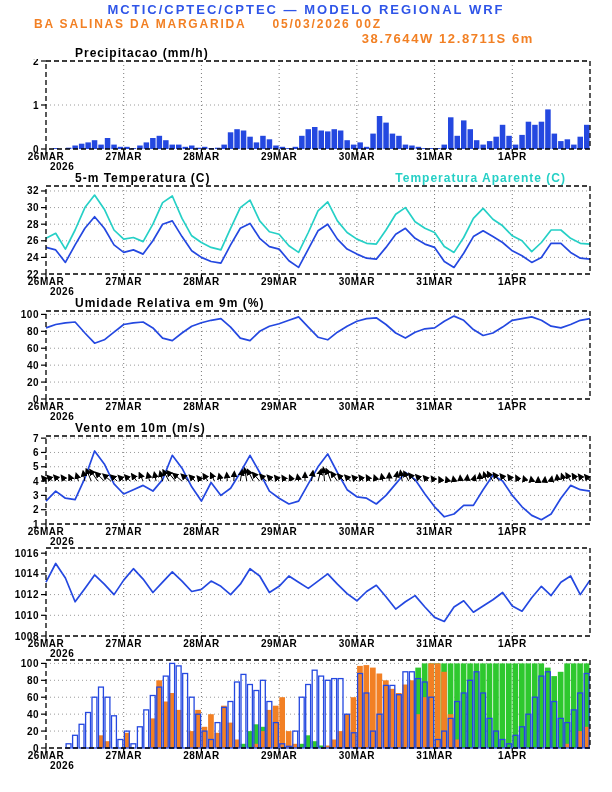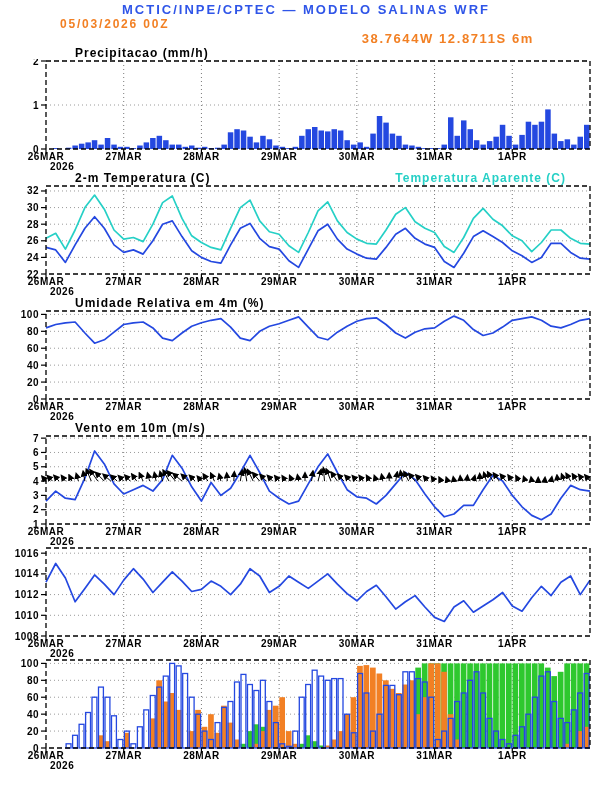--- a/index.html
+++ b/index.html
@@ -14,22 +14,23 @@
   .t-right{margin-left:auto;margin-right:46px;}
   .leg{display:flex;align-items:center;margin-left:8px;font-size:11px;letter-spacing:0.8px;}
   .sq{display:inline-block;width:8px;height:8px;border:2px solid #000;margin-right:3px;background:#fff;}
   svg.plot{display:block;}
   .tick{font:bold 10px "Liberation Sans",sans-serif;letter-spacing:0.5px;fill:#000;}
 </style>
 </head>
 <body>
 
 <div class="hdr">
-  <div class="hdr-title" style="color: rgb(47, 85, 232);">MCTIC/INPE/CPTEC — MODELO SALINAS WRF</div>
+  <div class="hdr-title" style="color: rgb(47, 85, 232);">MCTIC/CPTEC/CPTEC — MODELO REGIONAL WRF</div>
   <div class="hdr-line2">
+    <span style="color: rgb(242, 128, 36);">BA SALINAS DA MARGARIDA</span>
     <span class="hdr-date" style="color: rgb(242, 128, 36);">05/03/2026 00Z</span>
   </div>
   <div class="hdr-line3" style="color: rgb(242, 128, 36);">38.7644W 12.8711S 6m</div>
 </div>
 
 <div class="panel">
   <div class="ptitle">
     <span>Precipitacao (mm/h)</span>
   </div>
   <svg class="plot" width="612" height="112" viewBox="0 0 612 112">
@@ -143,21 +144,21 @@
       <text x="356.85714285714283" y="101" text-anchor="middle" class="tick">30MAR</text>
       <line x1="434.57142857142856" x2="434.57142857142856" y1="90" y2="95" stroke="#000" stroke-width="1.2"></line>
       <text x="434.57142857142856" y="101" text-anchor="middle" class="tick">31MAR</text>
       <line x1="512.2857142857142" x2="512.2857142857142" y1="90" y2="95" stroke="#000" stroke-width="1.2"></line>
       <text x="512.2857142857142" y="101" text-anchor="middle" class="tick">1APR</text>
     </svg>
 </div>
 
 <div class="panel">
   <div class="ptitle">
-    <span>2-m Temperatura (C)</span>
+    <span>5-m Temperatura (C)</span>
     <span class="t-right" style="color: rgb(38, 208, 198);">Temperatura Aparente (C)</span>
   </div>
   <svg class="plot" width="612" height="112" viewBox="0 0 612 112">
       <line x1="46" x2="590" y1="73.39622641509433" y2="73.39622641509433" stroke="#9a9a9a" stroke-width="1" stroke-dasharray="1 3"></line>
       <line x1="46" x2="590" y1="56.79245283018868" y2="56.79245283018868" stroke="#9a9a9a" stroke-width="1" stroke-dasharray="1 3"></line>
       <line x1="46" x2="590" y1="40.188679245283026" y2="40.188679245283026" stroke="#9a9a9a" stroke-width="1" stroke-dasharray="1 3"></line>
       <line x1="46" x2="590" y1="23.58490566037736" y2="23.58490566037736" stroke="#9a9a9a" stroke-width="1" stroke-dasharray="1 3"></line>
       <line x1="46" x2="590" y1="6.981132075471706" y2="6.981132075471706" stroke="#9a9a9a" stroke-width="1" stroke-dasharray="1 3"></line>
       <line x1="123.71428571428571" x2="123.71428571428571" y1="2" y2="90" stroke="#7a7a7a" stroke-width="1" stroke-dasharray="1 3"></line>
       <line x1="201.42857142857142" x2="201.42857142857142" y1="2" y2="90" stroke="#7a7a7a" stroke-width="1" stroke-dasharray="1 3"></line>
@@ -193,21 +194,21 @@
       <text x="356.85714285714283" y="101" text-anchor="middle" class="tick">30MAR</text>
       <line x1="434.57142857142856" x2="434.57142857142856" y1="90" y2="95" stroke="#000" stroke-width="1.2"></line>
       <text x="434.57142857142856" y="101" text-anchor="middle" class="tick">31MAR</text>
       <line x1="512.2857142857142" x2="512.2857142857142" y1="90" y2="95" stroke="#000" stroke-width="1.2"></line>
       <text x="512.2857142857142" y="101" text-anchor="middle" class="tick">1APR</text>
     </svg>
 </div>
 
 <div class="panel">
   <div class="ptitle">
-    <span>Umidade Relativa em 4m (%)</span>
+    <span>Umidade Relativa em 9m (%)</span>
   </div>
   <svg class="plot" width="612" height="112" viewBox="0 0 612 112">
       <line x1="46" x2="590" y1="73.07692307692308" y2="73.07692307692308" stroke="#9a9a9a" stroke-width="1" stroke-dasharray="1 3"></line>
       <line x1="46" x2="590" y1="56.15384615384615" y2="56.15384615384615" stroke="#9a9a9a" stroke-width="1" stroke-dasharray="1 3"></line>
       <line x1="46" x2="590" y1="39.23076923076923" y2="39.23076923076923" stroke="#9a9a9a" stroke-width="1" stroke-dasharray="1 3"></line>
       <line x1="46" x2="590" y1="22.307692307692307" y2="22.307692307692307" stroke="#9a9a9a" stroke-width="1" stroke-dasharray="1 3"></line>
       <line x1="46" x2="590" y1="5.384615384615387" y2="5.384615384615387" stroke="#9a9a9a" stroke-width="1" stroke-dasharray="1 3"></line>
       <line x1="123.71428571428571" x2="123.71428571428571" y1="2" y2="90" stroke="#7a7a7a" stroke-width="1" stroke-dasharray="1 3"></line>
       <line x1="201.42857142857142" x2="201.42857142857142" y1="2" y2="90" stroke="#7a7a7a" stroke-width="1" stroke-dasharray="1 3"></line>
       <line x1="279.1428571428571" x2="279.1428571428571" y1="2" y2="90" stroke="#7a7a7a" stroke-width="1" stroke-dasharray="1 3"></line>

